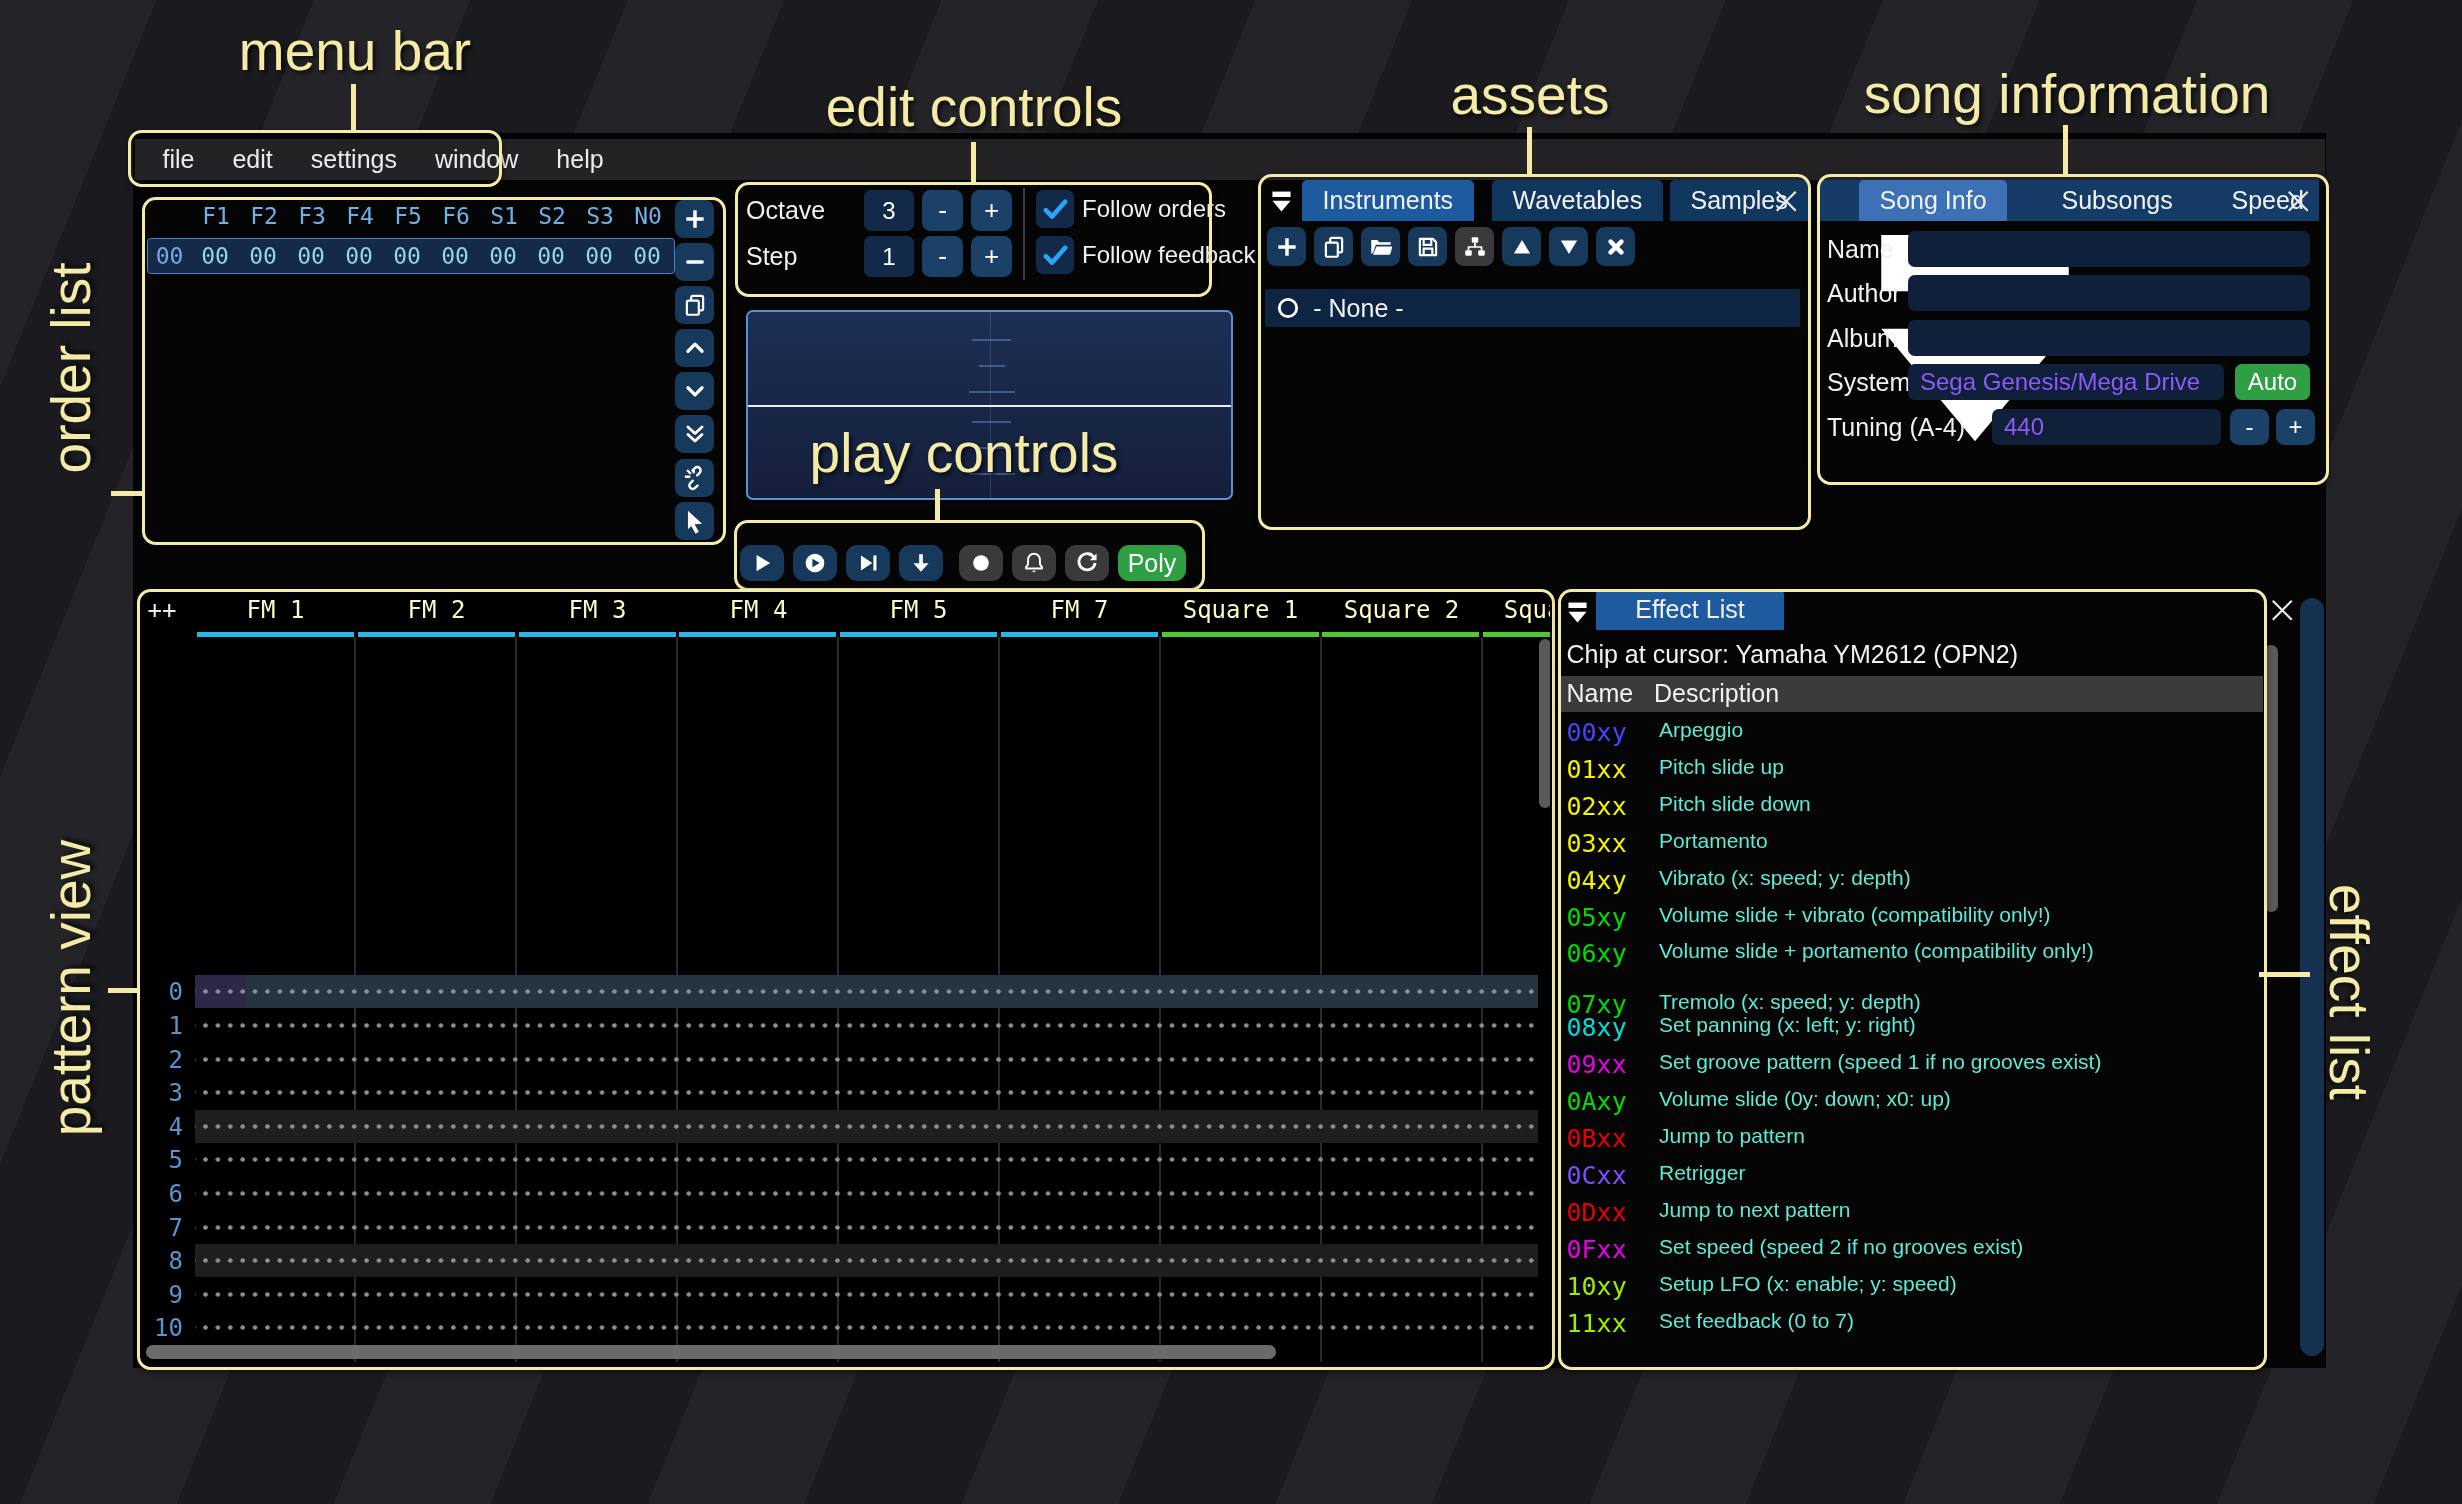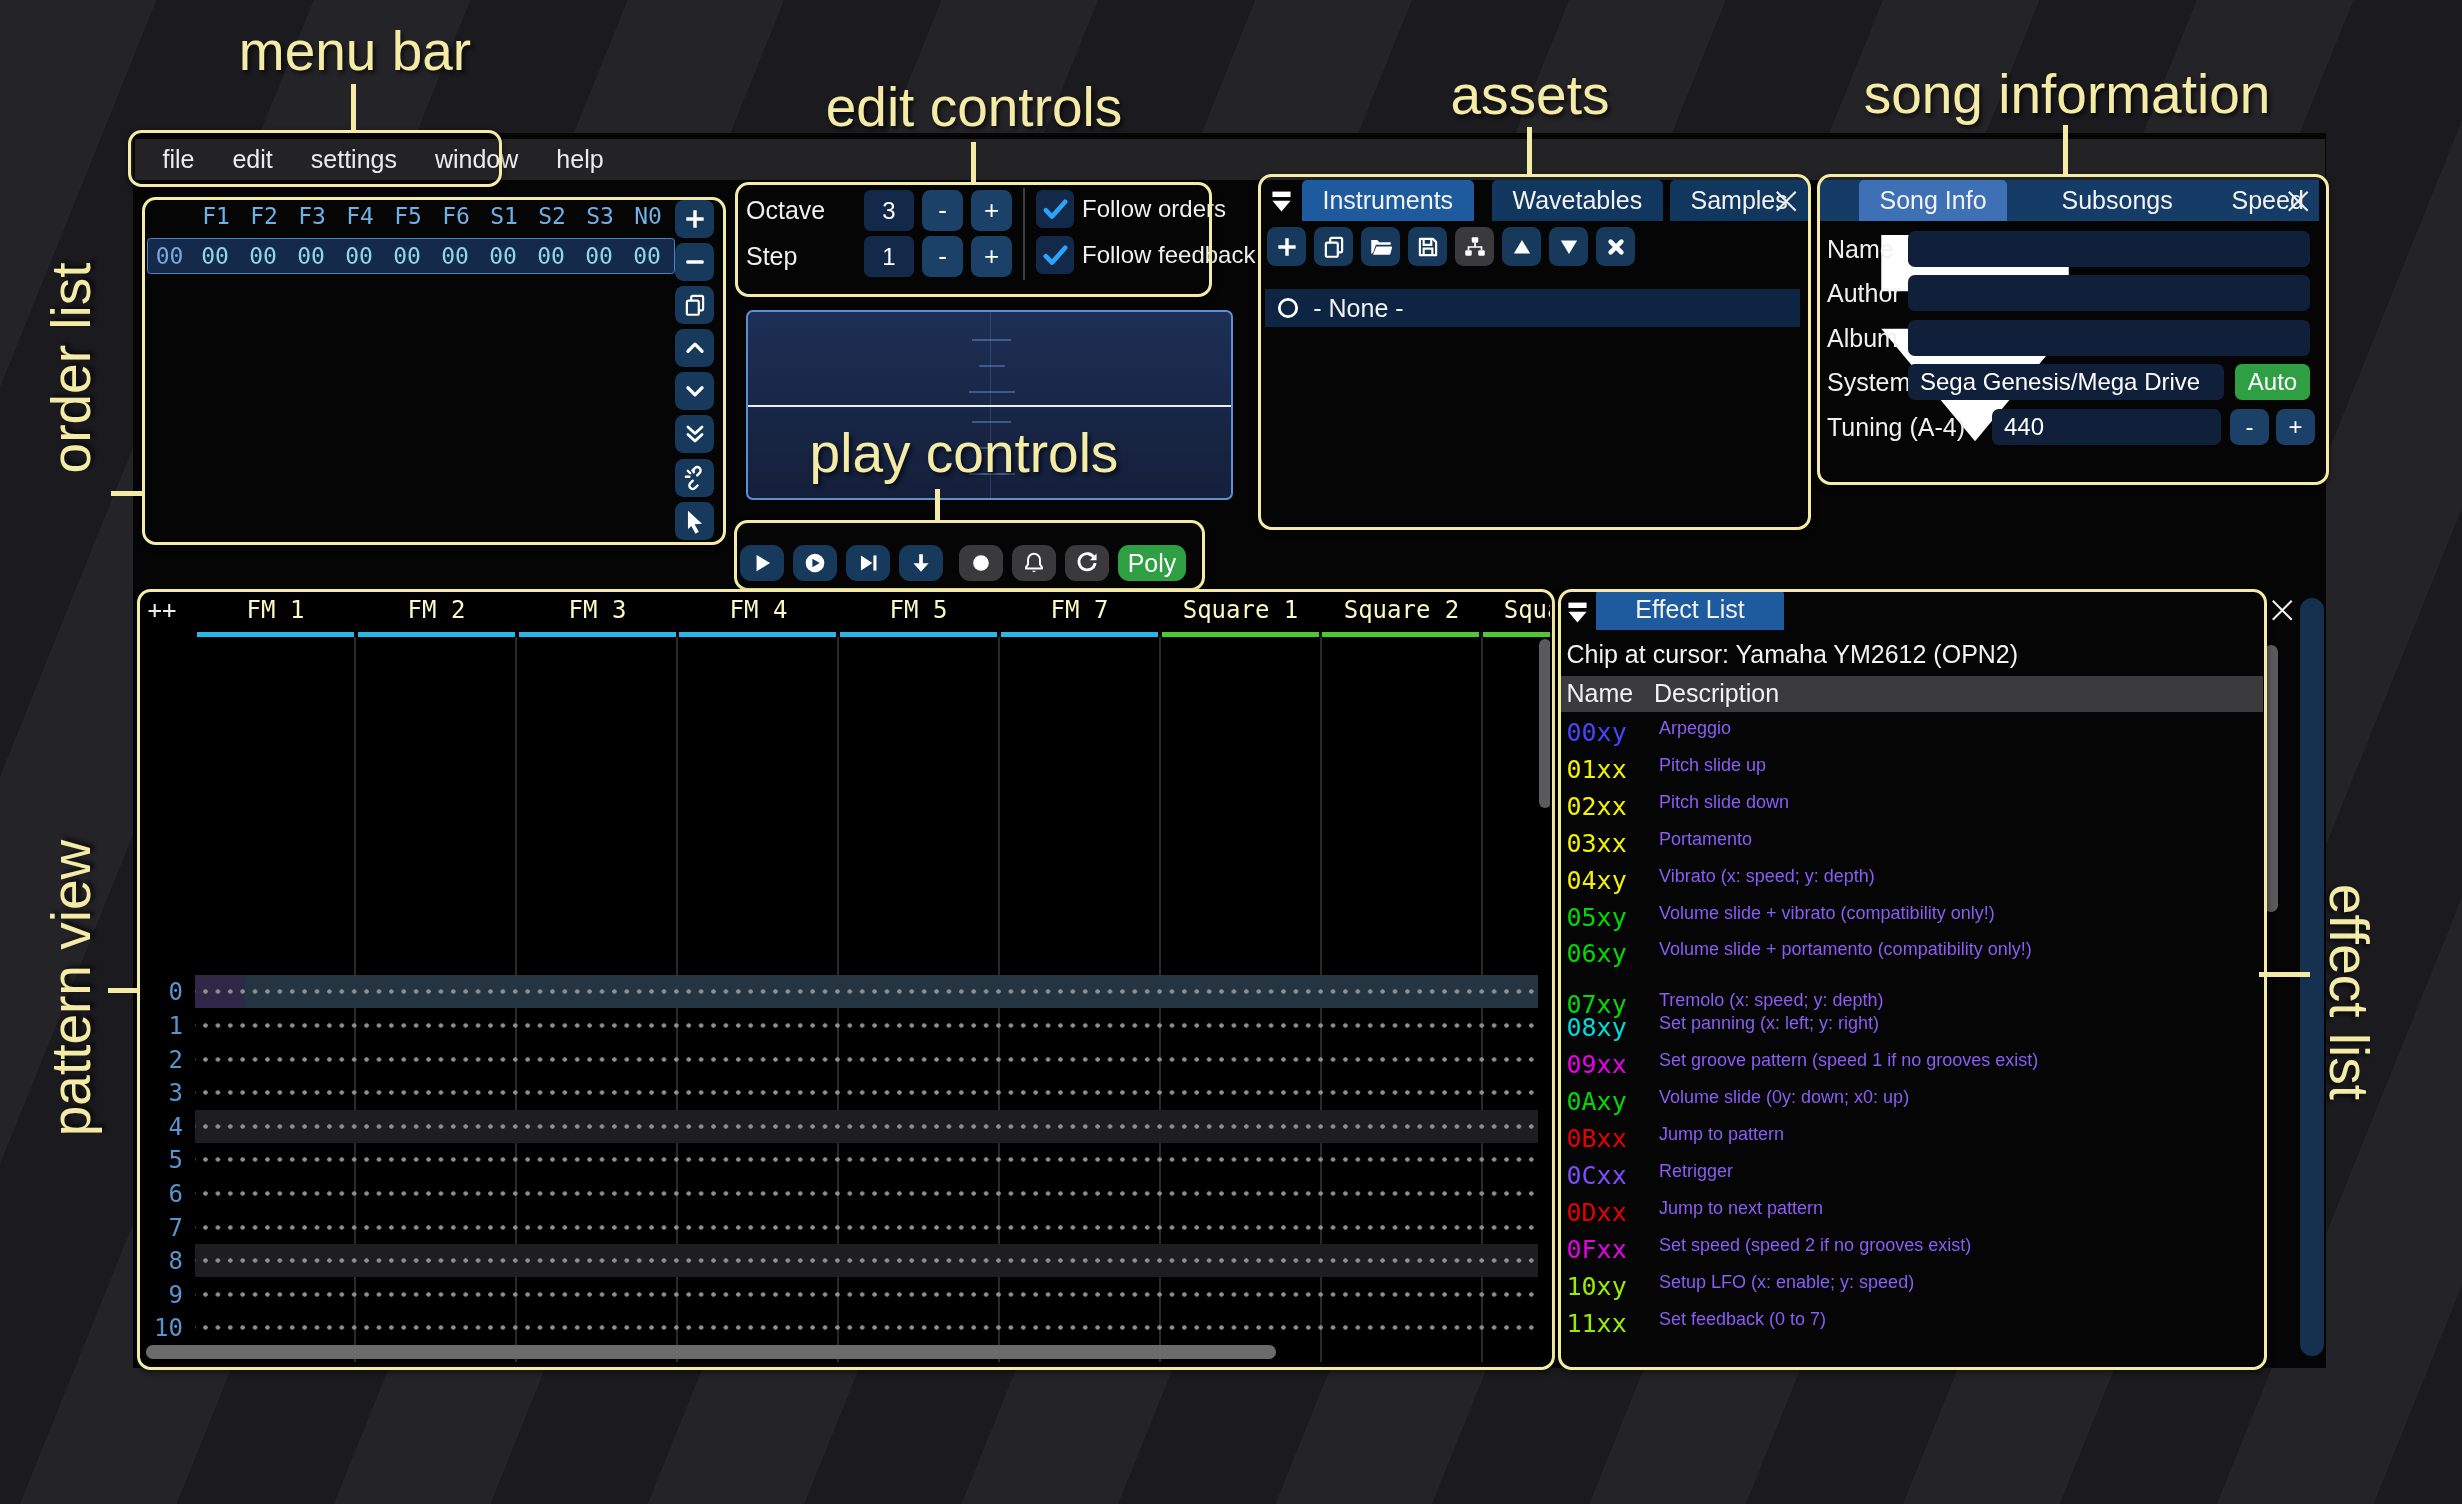--- a/index.html
+++ b/index.html
@@ -51,21 +51,21 @@
   .tab-active{background:#1d5a9e;}
   .collapse-ic{width:29px;height:32.5px;color:#fff;}
   .close-x{width:32.5px;height:32.5px;color:#ececec;cursor:pointer;}
   .close-x svg{width:100%;height:100%;}
   
   #assets-toolbar .btn{position:absolute;width:39px;height:39px;top:227px;}
   #assets-none{left:1265px;top:289px;width:535px;height:38px;background:#0e2443;display:flex;align-items:center;color:#f2f2f2;font-size:25px;}
   
   #song-titlebar{left:1820px;top:180px;width:499px;height:41px;background:#143c66;}
   .si-label{color:#f0f0f0;font-size:25px;line-height:36px;}
-  .si-input{background:#101f3a;border-radius:6.8px;color:#ffffff;font-size:24px;display:flex;align-items:center;padding:0 12px;box-sizing:border-box;}
+  .si-input{background:#101f3a;border-radius:6.8px;color:#8b5cf6;font-size:24px;display:flex;align-items:center;padding:0 12px;box-sizing:border-box;}
   
   #pattern{left:139px;top:589px;width:1411px;height:775px;overflow:hidden;background:#000;}
   #pattern .chname{position:absolute;top:6.8px;width:161px;text-align:center;color:#fef9c3;font-family:"DejaVu Sans Mono",monospace;font-size:24px;}
   #pattern .chline{position:absolute;top:43px;height:5.1px;width:157px;}
   #pattern .gridcols{position:absolute;left:56px;top:48px;width:1343px;height:725px;
       background:repeating-linear-gradient(to right,transparent 0 159px,#2a2a2c 159px 161px);}
   .pat-row{position:absolute;left:0;width:1411px;height:33px;}
   .pat-row .rn{position:absolute;left:0;top:3.4px;width:44px;text-align:right;color:#5795d0;font-family:"DejaVu Sans Mono",monospace;font-size:24px;}
   .pat-row .rowbg{position:absolute;left:56px;width:1343px;top:0;height:33px;}
   .pat-row .dots{position:absolute;left:56px;width:1343px;top:0;height:33px;
@@ -76,21 +76,21 @@
   .cursorcell{position:absolute;left:56px;top:0;width:50px;height:33px;background:#2e2747;}
   .scroll-thumb{background:#5a5a5c;border-radius:6.8px;}
   
   #effects{left:1558px;top:589px;width:756px;height:775px;}
   #fx-chip{position:absolute;left:8.5px;top:51px;color:#f2f2f2;font-size:25px;}
   #fx-header{position:absolute;left:0;top:87px;width:705px;height:36px;background:#3b3b3d;color:#f2f2f2;font-size:25px;}
   #fx-header .h1{position:absolute;left:8.5px;top:3.4px;}
   #fx-header .h2{position:absolute;left:96px;top:3.4px;}
   .fx-row{position:absolute;left:0;width:705px;height:37px;}
   .fx-row .code{position:absolute;left:8.5px;top:4.3px;font-family:"DejaVu Sans Mono",monospace;font-size:25px;}
-  .fx-row .desc{position:absolute;left:101px;top:4.3px;color:#8b5cf6;font-size:18px;}
+  .fx-row .desc{position:absolute;left:101px;top:4.3px;color:#5eead4;font-size:21px;}
   
   .ann-box{position:absolute;border:3.4px solid #f4eba6;border-radius:13.7px;pointer-events:none;z-index:30;box-shadow:0 2.6px 6.8px rgba(0,0,0,.45);}
   .ann-label{position:absolute;color:#f4eba6;font-size:55px;z-index:40;white-space:nowrap;text-shadow:2.6px 3.4px 4.3px rgba(0,0,0,.65);pointer-events:none;}
   .ann-label.h{transform:translateX(-50%);}
   .ann-label.vwrap{width:410px;height:60px;display:flex;align-items:center;justify-content:center;}
   .ann-label.vl{transform:rotate(-90deg);}
   .ann-label.vr{transform:rotate(90deg);}
   .conn{position:absolute;background:#f4eba6;z-index:31;pointer-events:none;}
 </style>
 </head>

